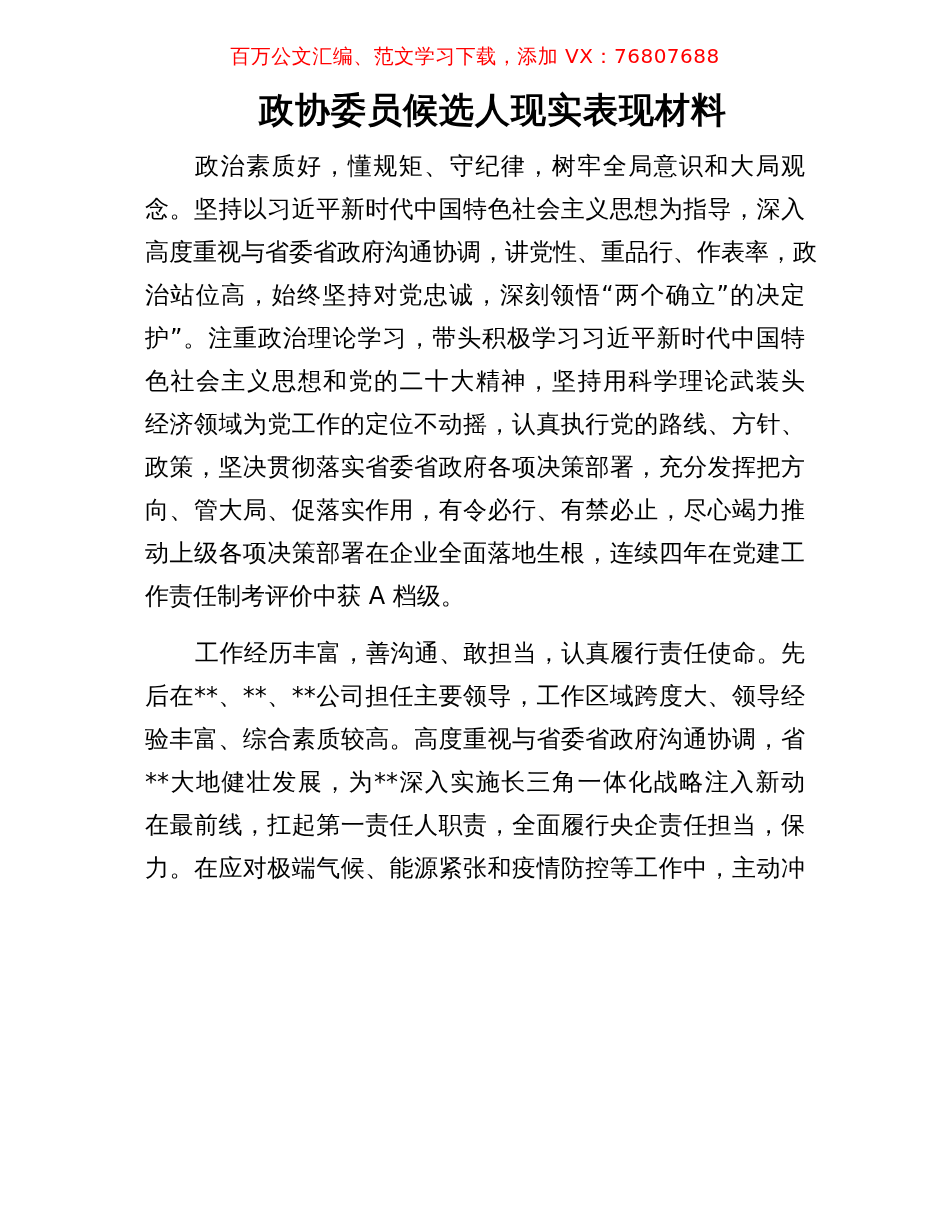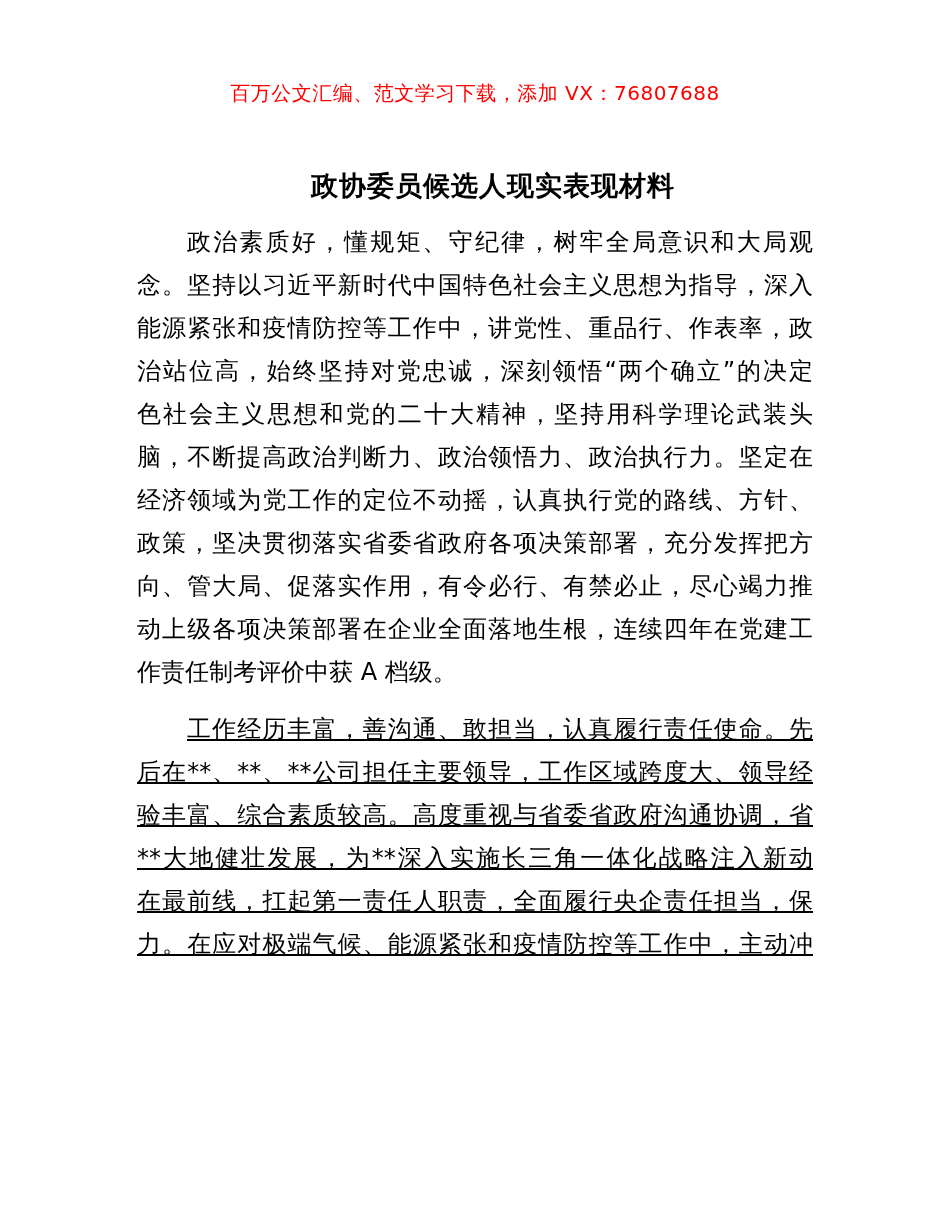--- a/index.html
+++ b/index.html
@@ -10,48 +10,47 @@
   .page {
     position: relative;
     width: 950px;
     height: 1230px;
     background: #ffffff;
     overflow: hidden;
     font-family: "DejaVu Sans", sans-serif;
     color: #000000;
   }
   .notice {
-    padding-top: 81px;
+    padding-top: 44px;
     text-align: center;
     font-size: 20px;
     line-height: 24px;
     color: #ff0000;
     letter-spacing: 0.5px;
   }
   .doc-title {
-    margin-top: 60px;
+    margin-top: 21px;
     text-align: center;
-    font-size: 27px;
+    font-size: 35px;
     line-height: 42px;
     font-weight: bold;
     letter-spacing: 1px;
     padding-left: 36px;
   }
   .body-text {
     width: 676px;
     margin: 14px auto 0 auto;
     font-size: 24px;
   }
   .paragraph {
-    margin: 0;
+    margin: 8px;
     padding: 0;
   }
   .paragraph + .paragraph {
     margin-top: 14px;
-    text-decoration: underline;
   }
   .line {
     height: 43px;
     line-height: 43px;
     text-align: justify;
     text-align-last: justify;
     white-space: nowrap;
   }
   .line.first {
     padding-left: 50px;
@@ -67,24 +66,24 @@
 
   <div class="notice">百万公文汇编、范文学习下载，添加 VX：76807688</div>
 
   <div class="doc-title">政协委员候选人现实表现材料</div>
 
   <div class="body-text">
 
     <div class="paragraph">
       <div class="line first">政治素质好，懂规矩、守纪律，树牢全局意识和大局观</div>
       <div class="line">念。坚持以习近平新时代中国特色社会主义思想为指导，深入</div>
-      <div class="line">能源紧张和疫情防控等工作中，讲党性、重品行、作表率，政</div>
+      <div class="line">高度重视与省委省政府沟通协调，讲党性、重品行、作表率，政</div>
       <div class="line">治站位高，始终坚持对党忠诚，深刻领悟“两个确立”的决定</div>
+      <div class="line">护”。注重政治理论学习，带头积极学习习近平新时代中国特</div>
       <div class="line">色社会主义思想和党的二十大精神，坚持用科学理论武装头</div>
-      <div class="line">脑，不断提高政治判断力、政治领悟力、政治执行力。坚定在</div>
       <div class="line">经济领域为党工作的定位不动摇，认真执行党的路线、方针、</div>
       <div class="line">政策，坚决贯彻落实省委省政府各项决策部署，充分发挥把方</div>
       <div class="line">向、管大局、促落实作用，有令必行、有禁必止，尽心竭力推</div>
       <div class="line">动上级各项决策部署在企业全面落地生根，连续四年在党建工</div>
       <div class="line end">作责任制考评价中获 A 档级。</div>
     </div>
 
     <div class="paragraph">
       <div class="line first">工作经历丰富，善沟通、敢担当，认真履行责任使命。先</div>
       <div class="line">后在**、**、**公司担任主要领导，工作区域跨度大、领导经</div>

